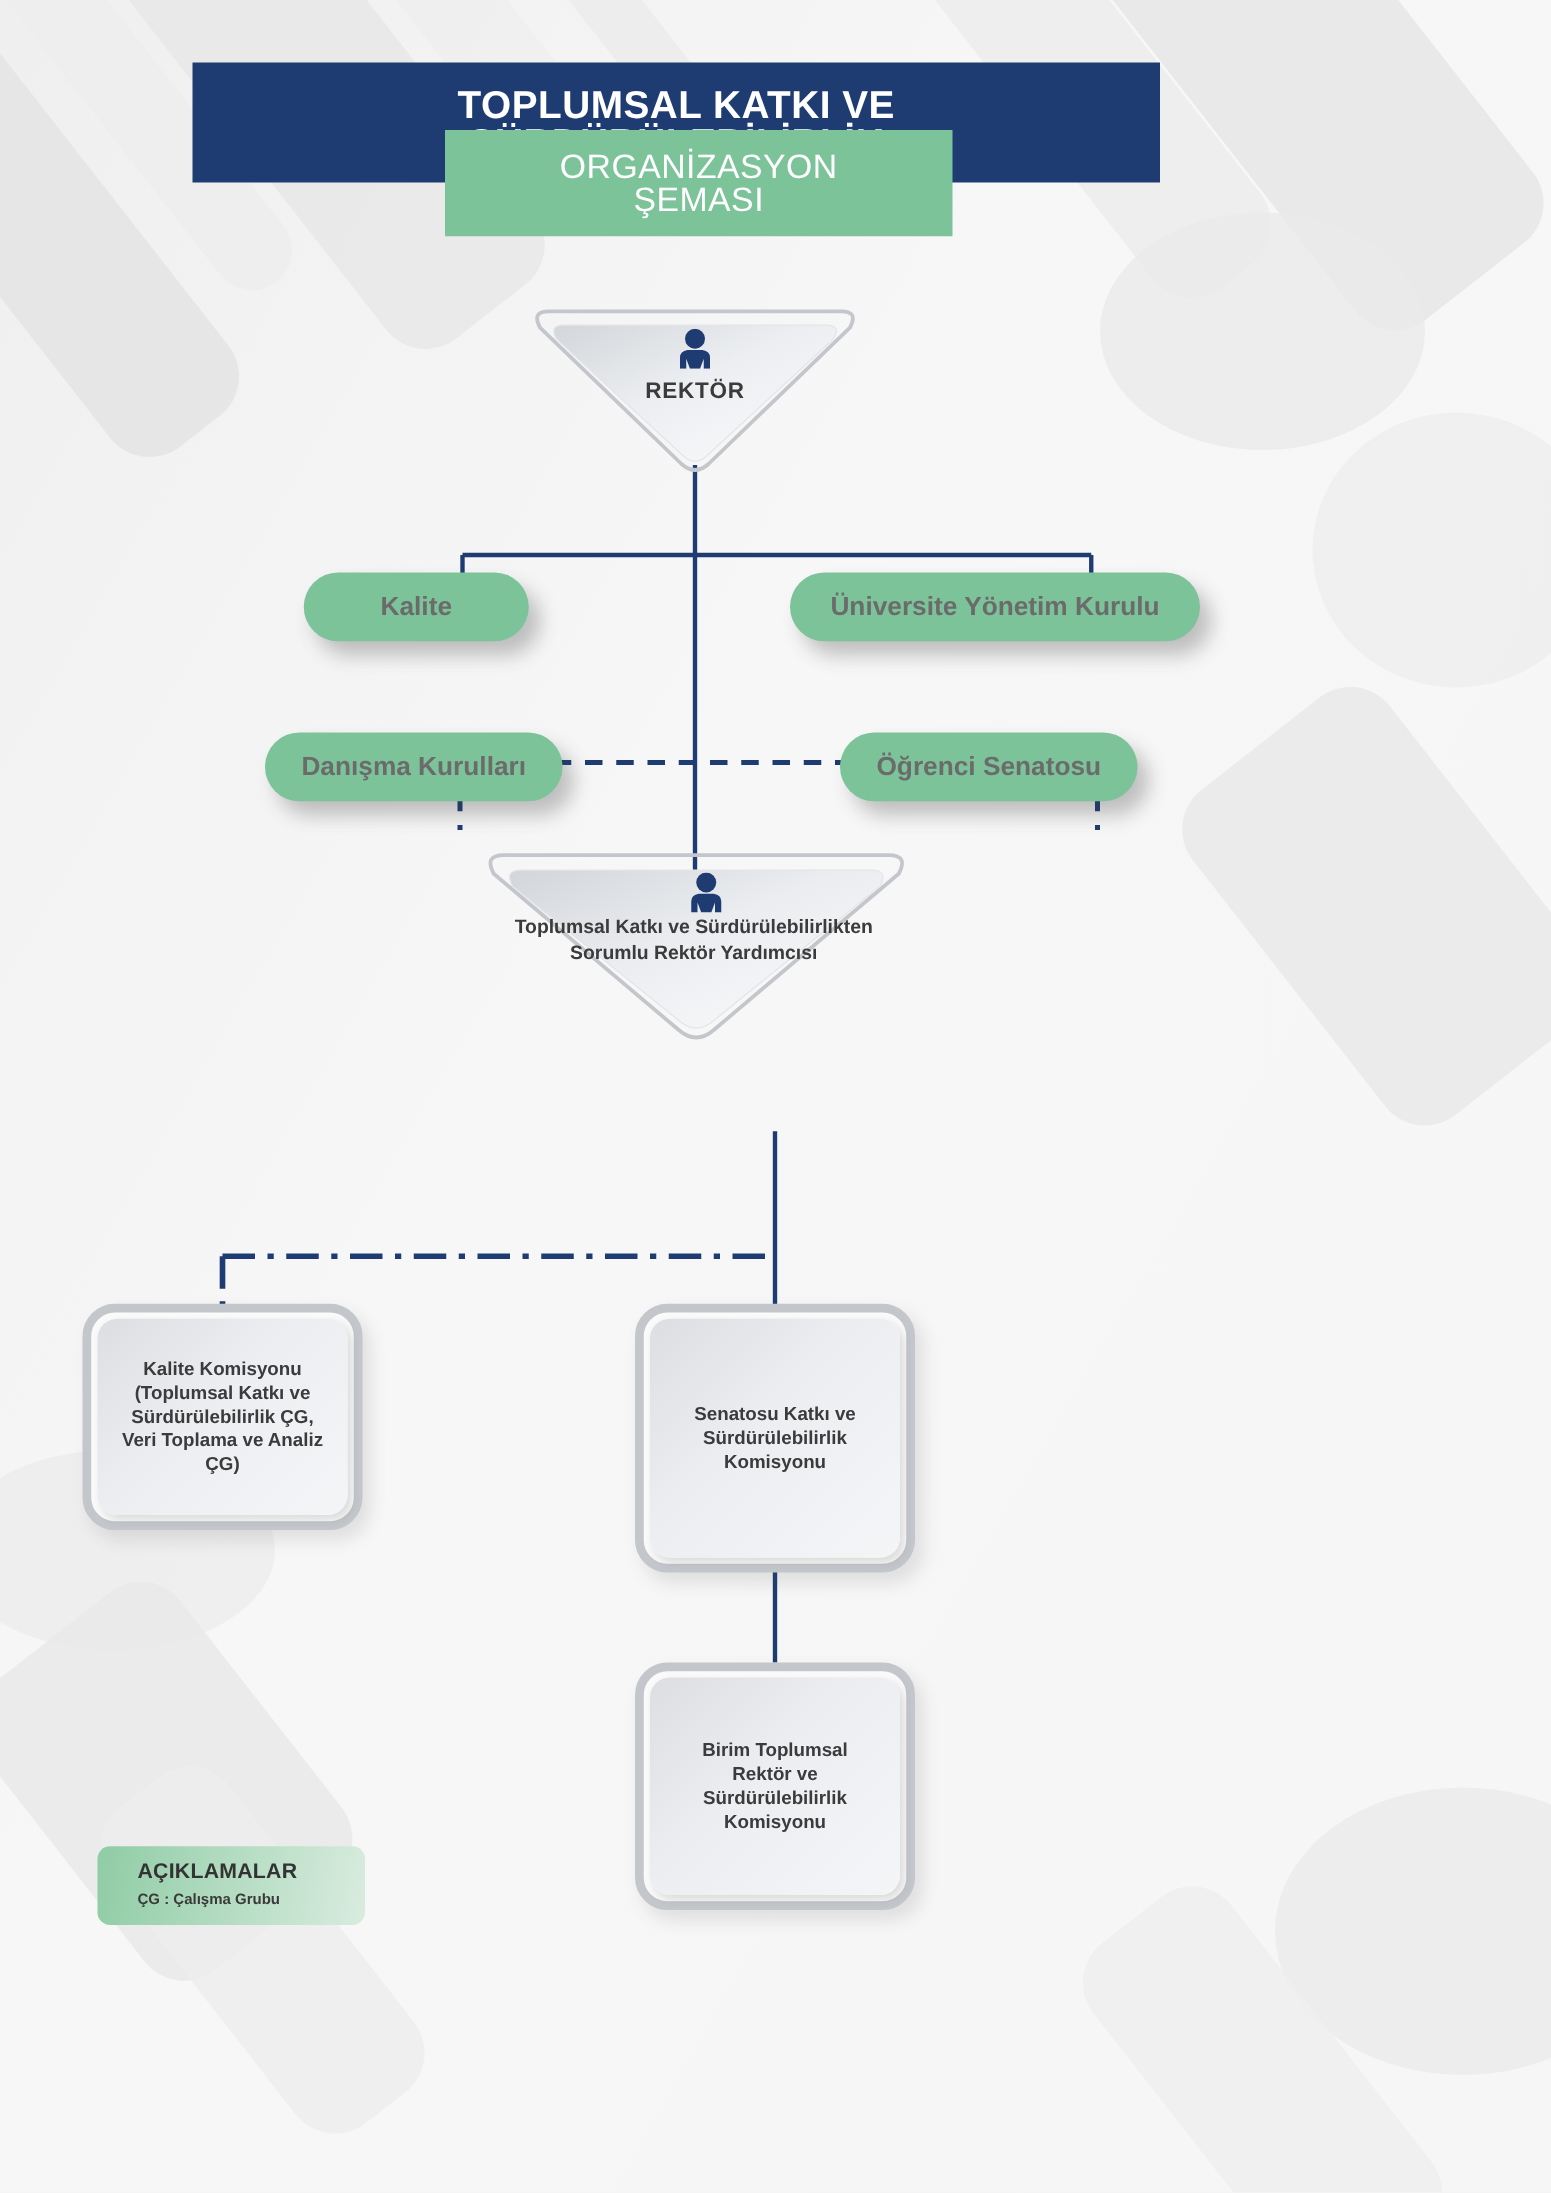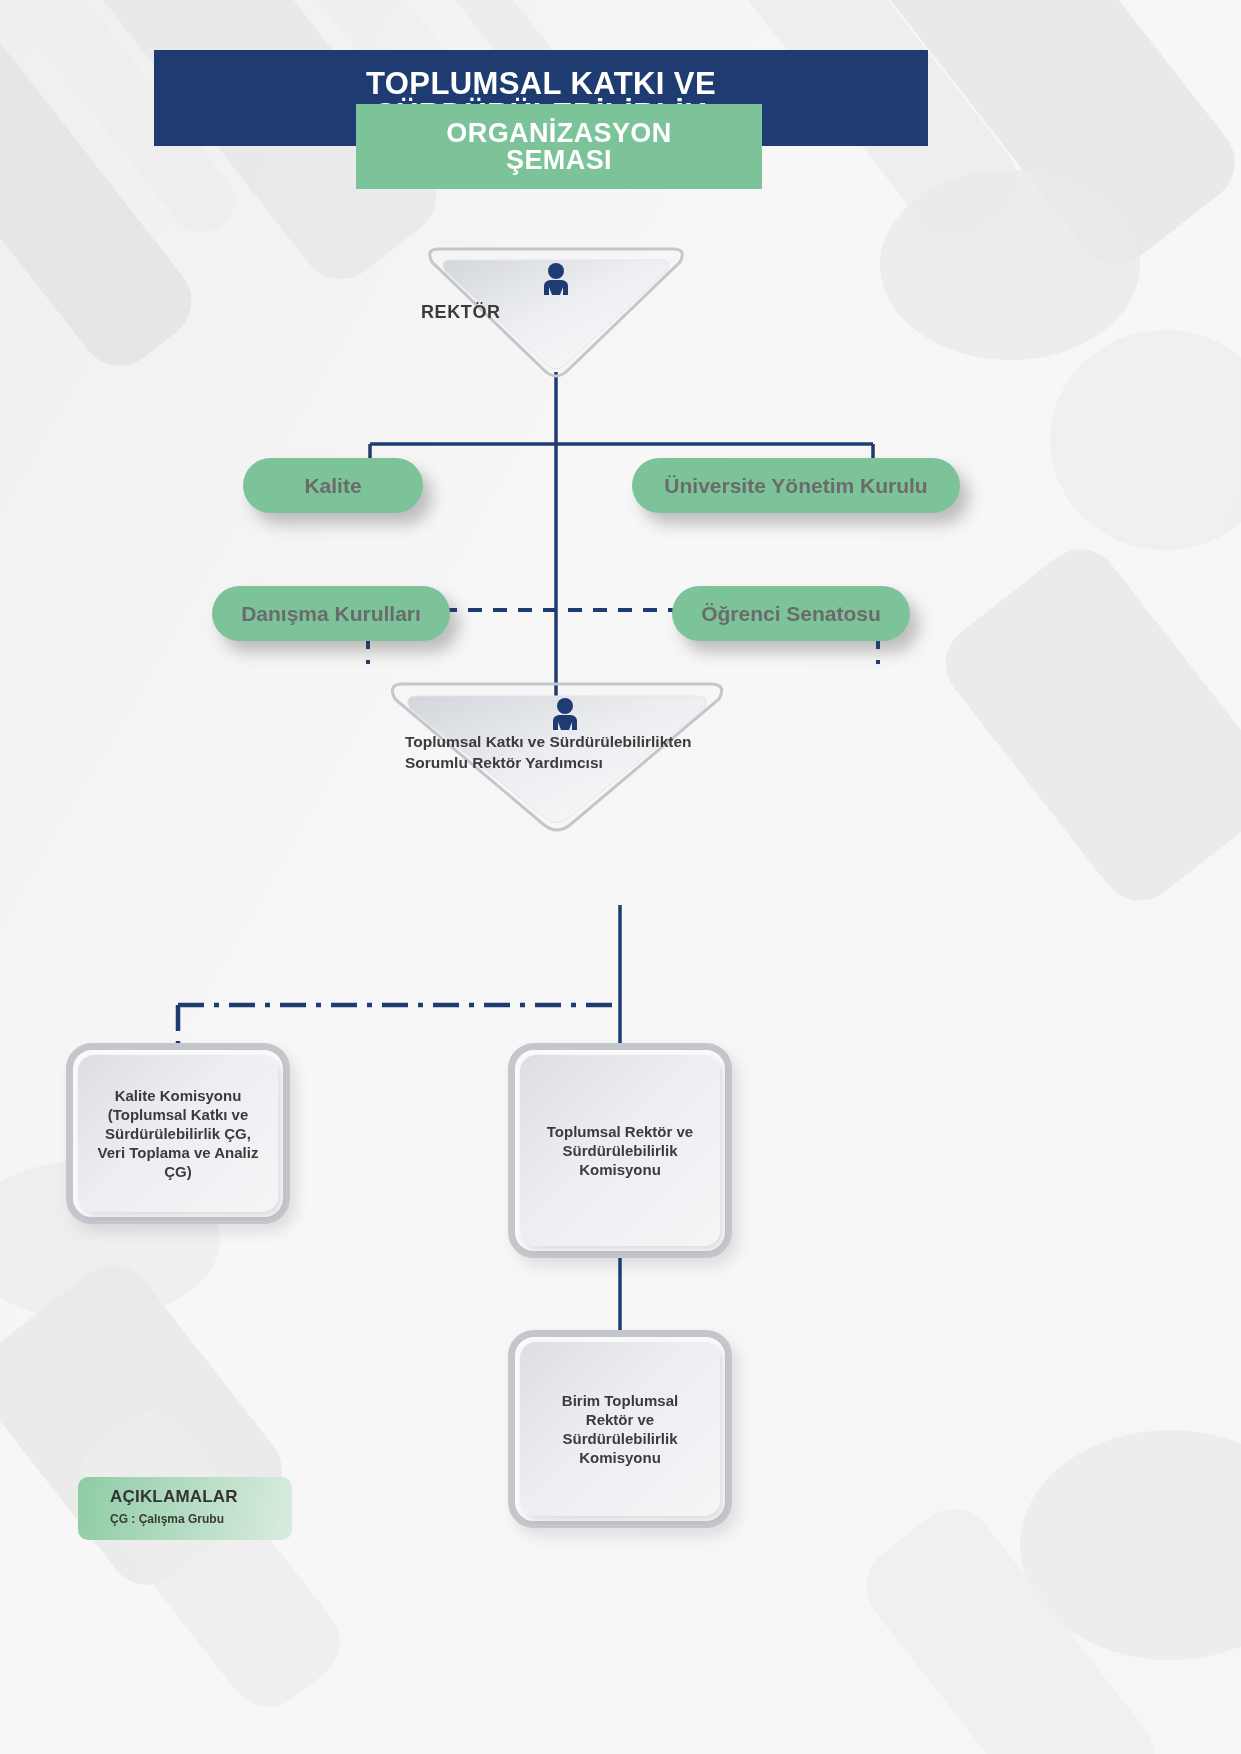--- a/index.html
+++ b/index.html
@@ -58,21 +58,21 @@
     left: 154px;
     width: 774px;
     text-align: center;
     line-height: 1;
   }
   #title-secondary {
     display: inline-block;
     background: #7cc39a;
     color: #ffffff;
     font-size: 27px;
-    font-weight: bold;
+    font-weight: normal;
     letter-spacing: .4px;
     padding: 16px 40px 15px;
     position: absolute;
     top: 104px;
     left: 356px;
     width: 406px;
     text-align: center;
     line-height: 1;
   }
 
@@ -96,21 +96,21 @@
     position: absolute;
     z-index: 6;
   }
   .tri-outline {
     position: absolute;
     inset: 0;
   }
   .tri-label {
     position: absolute;
     width: 100%;
-    text-align: left;
+    text-align: center;
     color: #3b3b3b;
     font-weight: bold;
     line-height: 1.25;
     z-index: 2;
   }
   .person-icon {
     position: absolute;
     left: 50%;
     transform: translateX(-50%);
     z-index: 2;
@@ -296,21 +296,21 @@
   <div class="box-node" style="left:66px; top:1043px; width:224px; height:181px;">
     <div class="box-outer"></div>
     <div class="box-inner">
       <div class="box-label" style="font-size:15px;">Kalite Komisyonu (Toplumsal Katkı ve Sürdürülebilirlik ÇG, Veri Toplama ve Analiz ÇG)</div>
     </div>
   </div>
 
   <div class="box-node" style="left:508px; top:1043px; width:224px; height:215px;">
     <div class="box-outer"></div>
     <div class="box-inner">
-      <div class="box-label" style="font-size:15px;">Toplumsal Rektör ve Sürdürülebilirlik Komisyonu</div>
+      <div class="box-label" style="font-size:15px;">Senatosu Katkı ve Sürdürülebilirlik Komisyonu</div>
     </div>
   </div>
 
   <div class="box-node" style="left:508px; top:1330px; width:224px; height:198px;">
     <div class="box-outer"></div>
     <div class="box-inner">
       <div class="box-label" style="font-size:15px;">Birim Toplumsal Rektör ve Sürdürülebilirlik Komisyonu</div>
     </div>
   </div>
 

